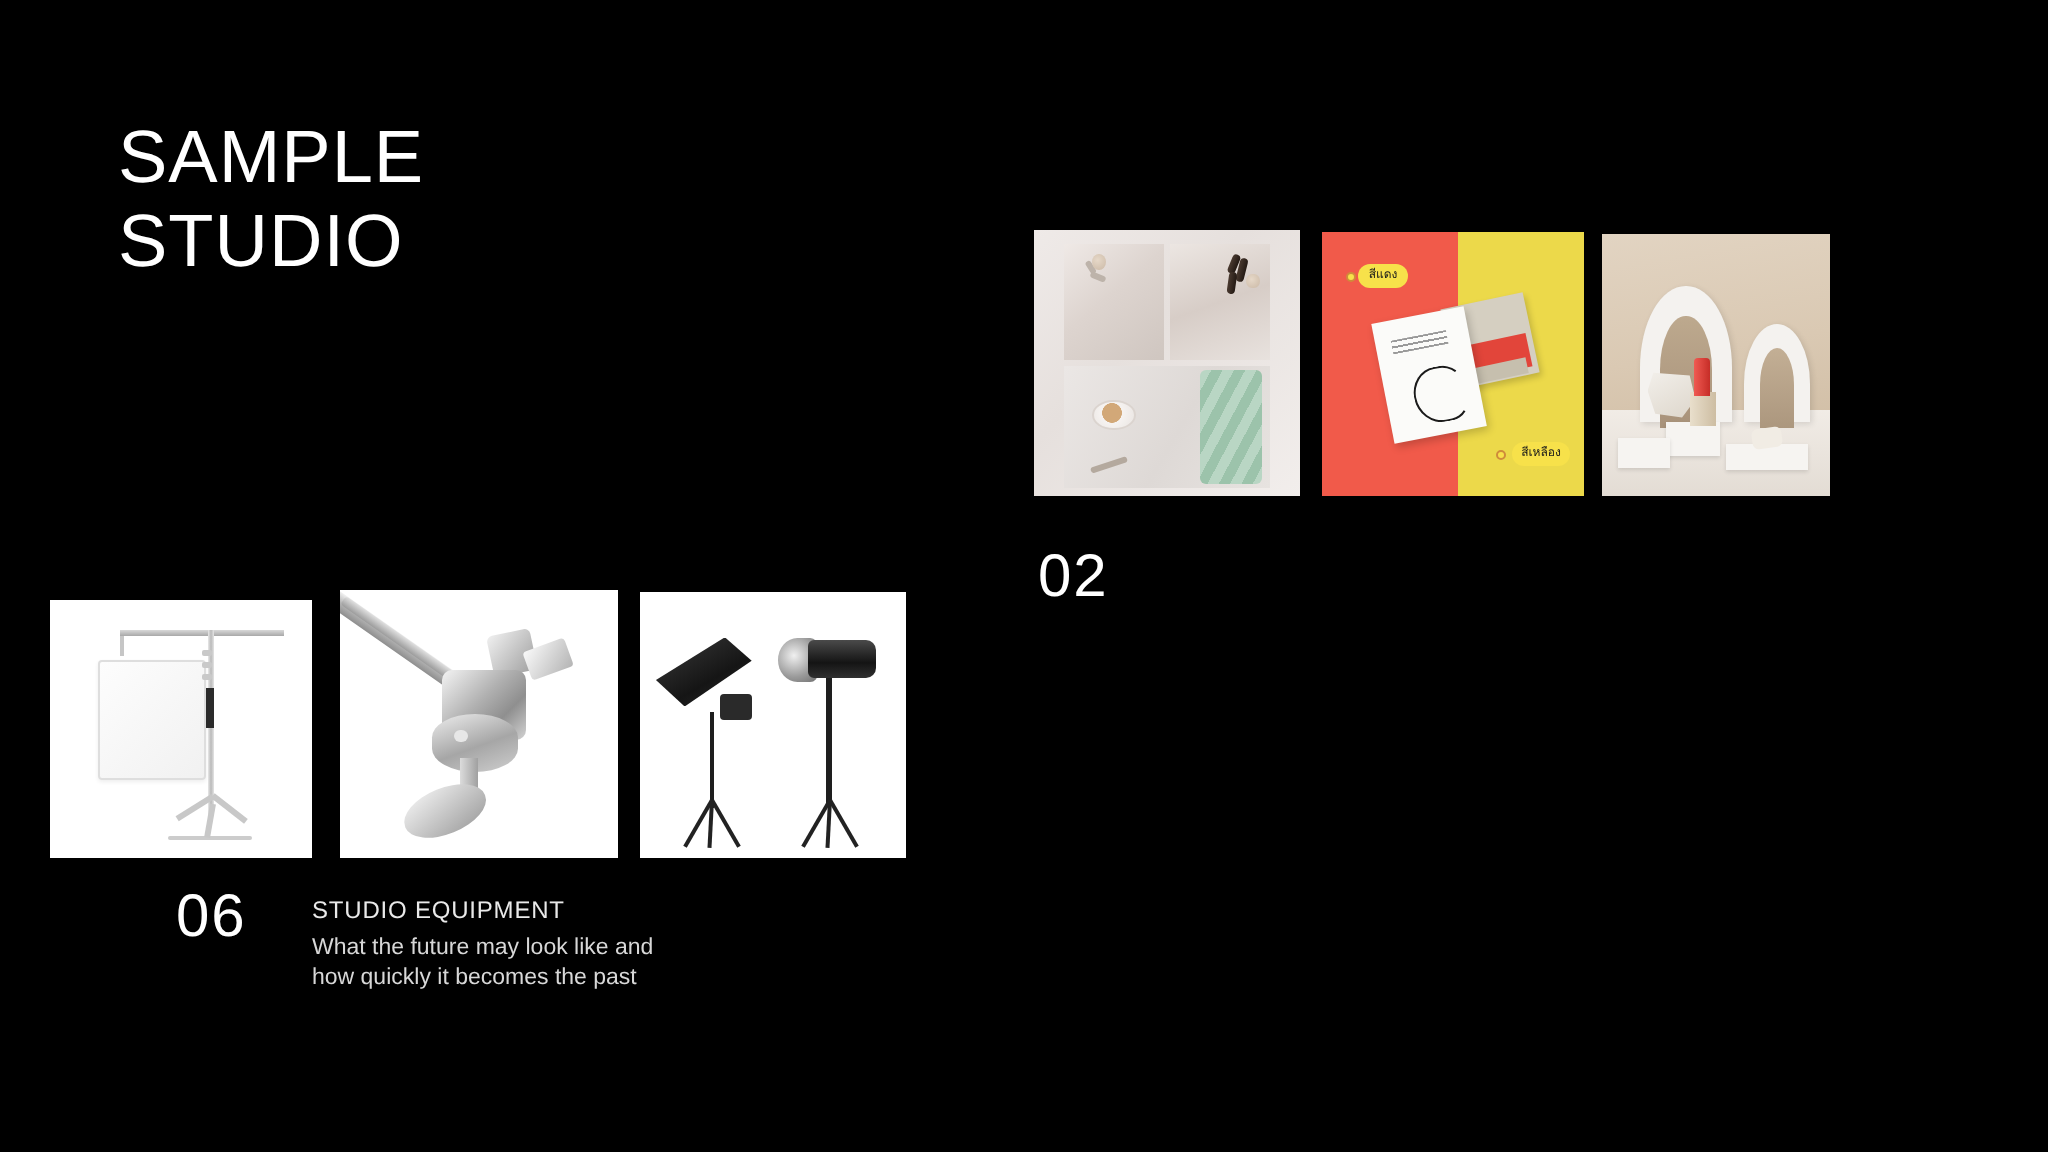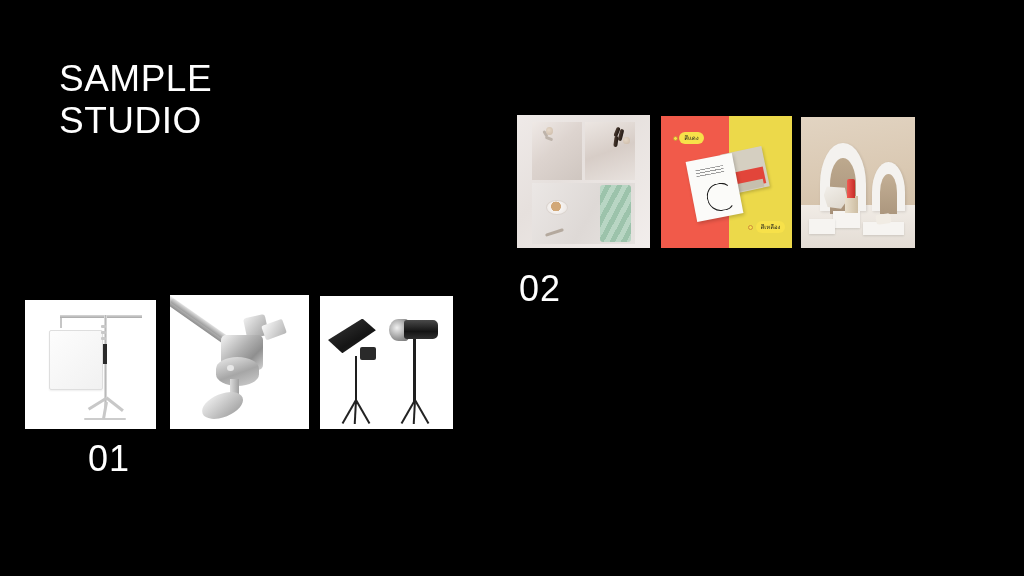--- a/index.html
+++ b/index.html
@@ -338,21 +338,21 @@
   .caption {
     position: absolute;
     display: flex;
     align-items: flex-start;
   }
   #caption-01 { left: 88px;  top: 442px; }
   #caption-02 { left: 519px; top: 272px; }
 
   .caption-number {
     color: #ffffff;
-    font-size: 36px;
+    font-size: 30px;
     line-height: 34px;
     font-weight: 300;
     letter-spacing: 1px;
     width: 68px;
     flex: 0 0 68px;
   }
   .caption-body {
     padding-top: 5px;
   }
   .caption-heading {
@@ -471,16 +471,21 @@
     <div class="sb-pole p2"></div>
     <div class="sb-leg a"></div>
     <div class="sb-leg b"></div>
     <div class="sb-leg c"></div>
     <div class="sb-leg d"></div>
     <div class="sb-leg e"></div>
     <div class="sb-leg f"></div>
   </div>
 
   <div class="caption" id="caption-01">
-    <div class="caption-number">01</div>
+    <div class="caption-number">06</div>
+    <div class="caption-body">
+      <div class="caption-heading">STUDIO EQUIPMENT</div>
+      <div class="caption-desc">What the future may look like and
+how quickly it becomes the past</div>
+    </div>
   </div>
 
 </div>
 
 </body></html>

